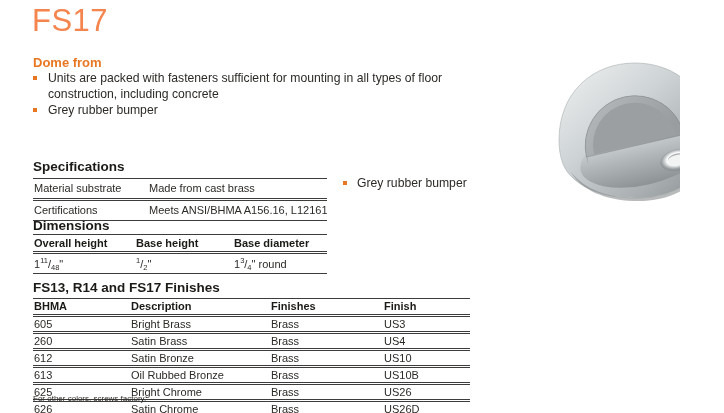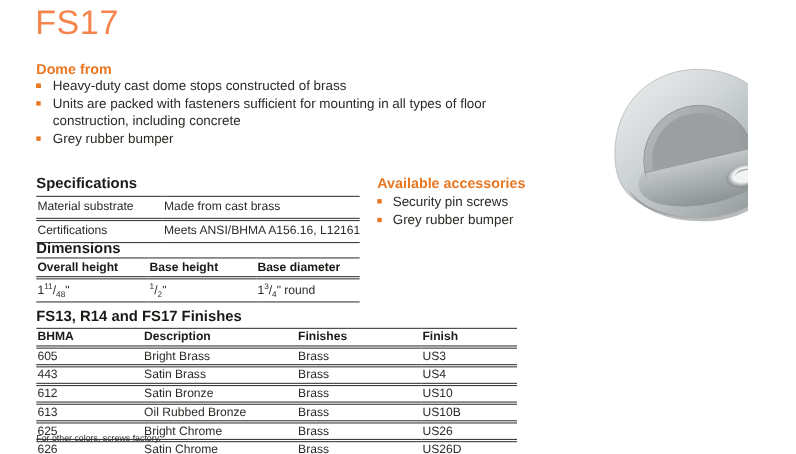--- a/index.html
+++ b/index.html
@@ -56,21 +56,20 @@
 <body>
 
 <div class="page">
 
   <div class="title">FS17</div>
 
   <div class="sub-heading">Dome from</div>
 
   <ul class="features">
     <li><span class="sq"></span></li>
-    <li><span class="sq"></span><span>Heavy-duty cast dome stops constructed of brass</span></li>
     <li><span class="sq"></span><span>Units are packed with fasteners sufficient for mounting in all types of floor construction, including concrete</span></li>
     <li><span class="sq"></span><span>Grey rubber bumper</span></li>
   </ul>
 
   <div class="section-heading" style="left:33px; top:159px;text-align:center;">Specifications</div>
 
   <table class="spec-table">
     <colgroup>
         <col style="width:115px">
         <col style="width:179px">
@@ -80,23 +79,22 @@
         <td>Material substrate</td>
         <td>Made from cast brass</td>
       </tr>
       <tr>
         <td>Certifications</td>
         <td>Meets ANSI/BHMA A156.16, L12161</td>
       </tr>
     </tbody>
   </table>
 
-  <div class="acc-heading">Available accessories</div>
   <ul class="acc-list">
-    <li><span class="sq"></span><span>Security pin screws</span></li>
+    <li><span class="sq"></span></li>
     <li><span class="sq"></span><span>Grey rubber bumper</span></li>
   </ul>
 
   <div class="section-heading" style="left:33px; top:218px;">Dimensions</div>
 
   <table class="dim-table">
     <colgroup>
         <col style="width:102px">
         <col style="width:98px">
         <col style="width:94px">
@@ -135,21 +133,21 @@
       </tr>
     </thead>
     <tbody>
       <tr>
         <td>605</td>
         <td>Bright Brass</td>
         <td>Brass</td>
         <td>US3</td>
       </tr>
       <tr>
-        <td>443</td>
+        <td>260</td>
         <td>Satin Brass</td>
         <td>Brass</td>
         <td>US4</td>
       </tr>
       <tr>
         <td>612</td>
         <td>Satin Bronze</td>
         <td>Brass</td>
         <td>US10</td>
       </tr>

